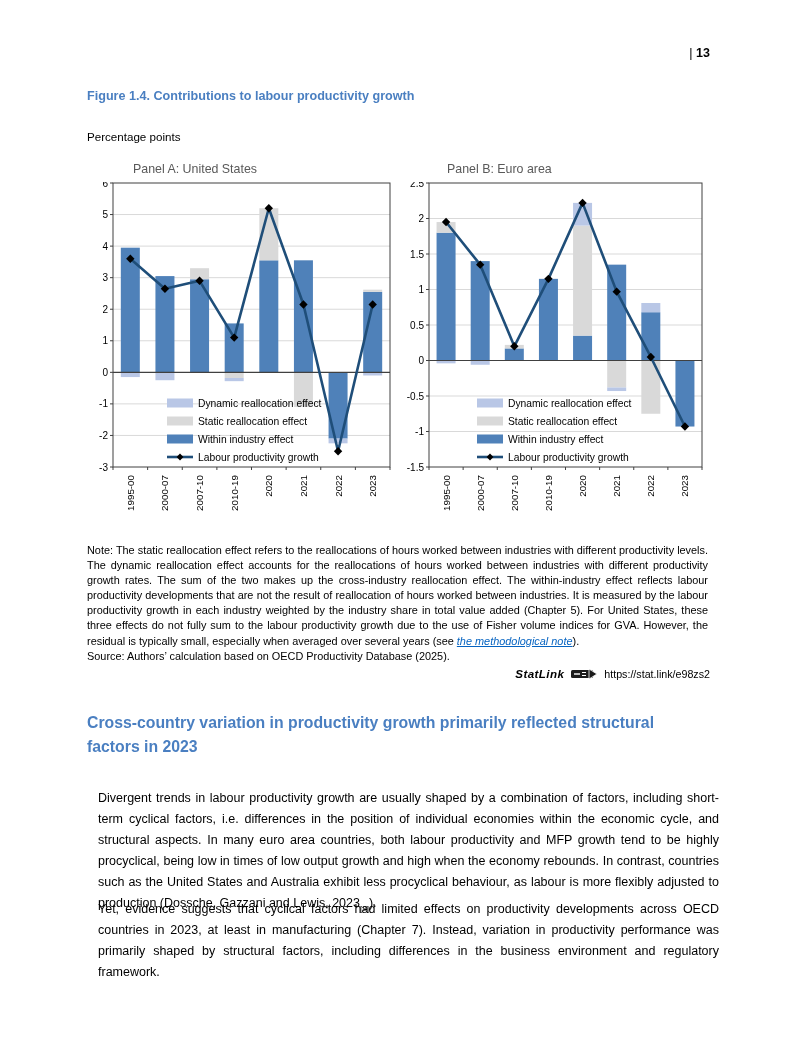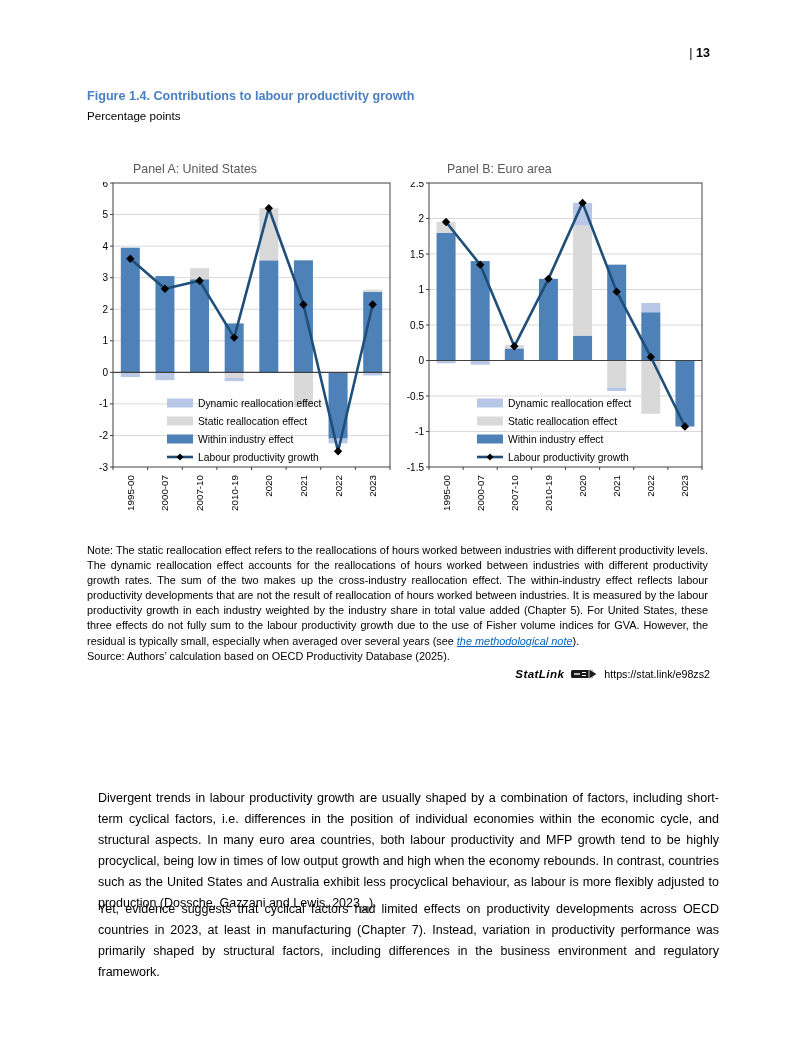--- a/index.html
+++ b/index.html
@@ -1,21 +1,21 @@
 <!DOCTYPE html>
 <html><head>
 <meta charset="utf-8">
 <style>
   html,body{margin:0;padding:0;background:#ffffff;}
   .page{position:relative;width:793px;height:1057px;background:#fff;overflow:hidden;
         font-family:"Liberation Sans",sans-serif;color:#000;}
   .page-number{position:absolute;top:46px;right:83px;font-size:12.5px;}
   .page-number b{font-weight:700;}
   .fig-title{position:absolute;top:89px;left:87px;font-size:12.6px;font-weight:700;color:#4a7fc1;}
-  .unit{position:absolute;top:109px;left:87px;font-size:11.6px;}
+  .unit{position:absolute;top:130px;left:87px;font-size:11.6px;}
   .charts{position:absolute;top:160px;left:95px;display:flex;}
   .chart-col{display:flex;flex-direction:column;}
   .panel-title{height:22px;line-height:18px;font-size:12.4px;color:#595959;}
   .pt-a{margin-left:38px;} .pt-b{margin-left:52px;}
   .note{position:absolute;top:543px;left:87px;width:621px;font-size:10.9px;line-height:15.1px;text-align:justify;}
   .note-link{color:#0563c1;text-decoration:underline;cursor:pointer;font-style:italic;}
   .statlink-row{position:absolute;top:667px;right:83px;display:flex;align-items:flex-end;gap:7px;}
   .statlink-label{font-weight:700;font-style:italic;font-size:11.6px;letter-spacing:0.4px;}
   .statlink-url{font-size:10.7px;color:#000;text-decoration:none;cursor:pointer;}
   .section-heading{position:absolute;top:711px;left:87px;width:621px;margin:0;
@@ -216,19 +216,20 @@
     <svg width="26" height="12" viewBox="0 0 26 12" aria-hidden="true">
       <rect x="0" y="2" width="22" height="8" rx="1.5" fill="#1a1a1a"></rect>
       <line x1="3" y1="6" x2="9" y2="6" stroke="#fff" stroke-width="1.4"></line>
       <line x1="11" y1="4.5" x2="15" y2="4.5" stroke="#fff" stroke-width="1"></line>
       <line x1="11" y1="7.5" x2="15" y2="7.5" stroke="#fff" stroke-width="1"></line>
       <path d="M18 1 L26 6 L18 11 Z" fill="#1a1a1a" stroke="#fff" stroke-width="0.8"></path>
     </svg>
     <a class="statlink-url">https://stat.link/e98zs2</a>
   </div>
 
+  <h2 class="section-heading">Cross-country variation in productivity growth primarily reflected structural factors in 2023</h2>
 
   <p class="body-para para1"><span>Divergent trends in labour productivity growth are usually shaped by a combination of factors, including short-term cyclical factors, i.e. differences in the position of individual economies within the economic cycle, and structural aspects. In many euro area countries, both labour productivity and MFP growth tend to be highly procyclical, being low in times of low output growth and high when the economy rebounds. In contrast, countries such as the United States and Australia exhibit less procyclical behaviour, as labour is more flexibly adjusted to production (Dossche, Gazzani and Lewis, 2023</span><sub>[9]</sub><span>).</span></p>
 
   <p class="body-para para2">Yet, evidence suggests that cyclical factors had limited effects on productivity developments across OECD countries in 2023, at least in manufacturing (Chapter 7). Instead, variation in productivity performance was primarily shaped by structural factors, including differences in the business environment and regulatory framework.</p>
 
 
 </div>
 
 </body></html>

